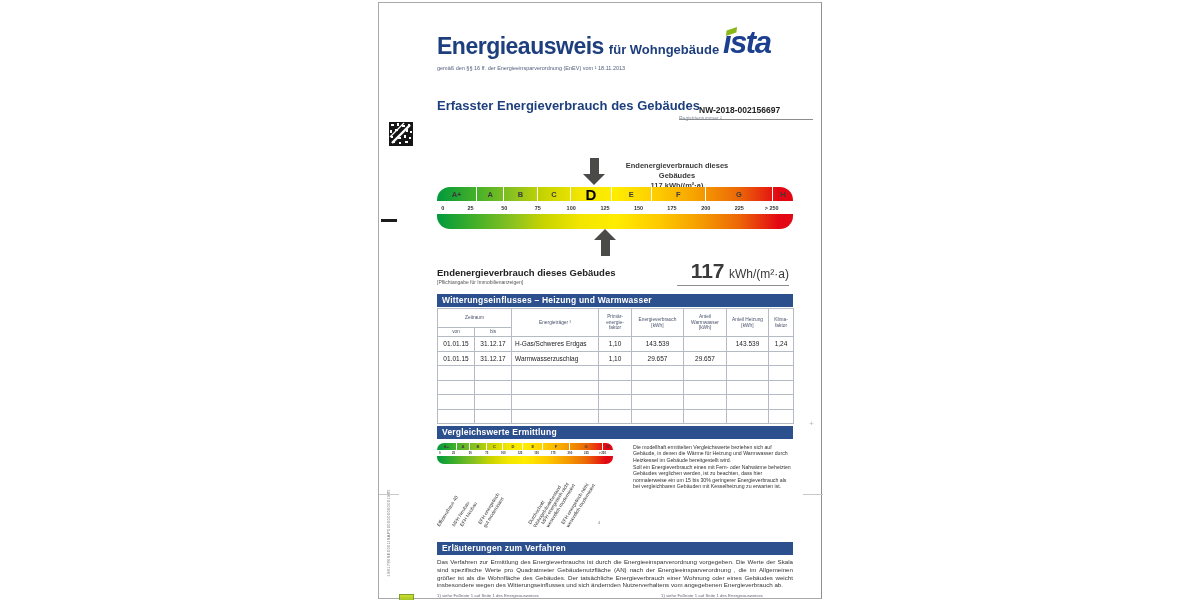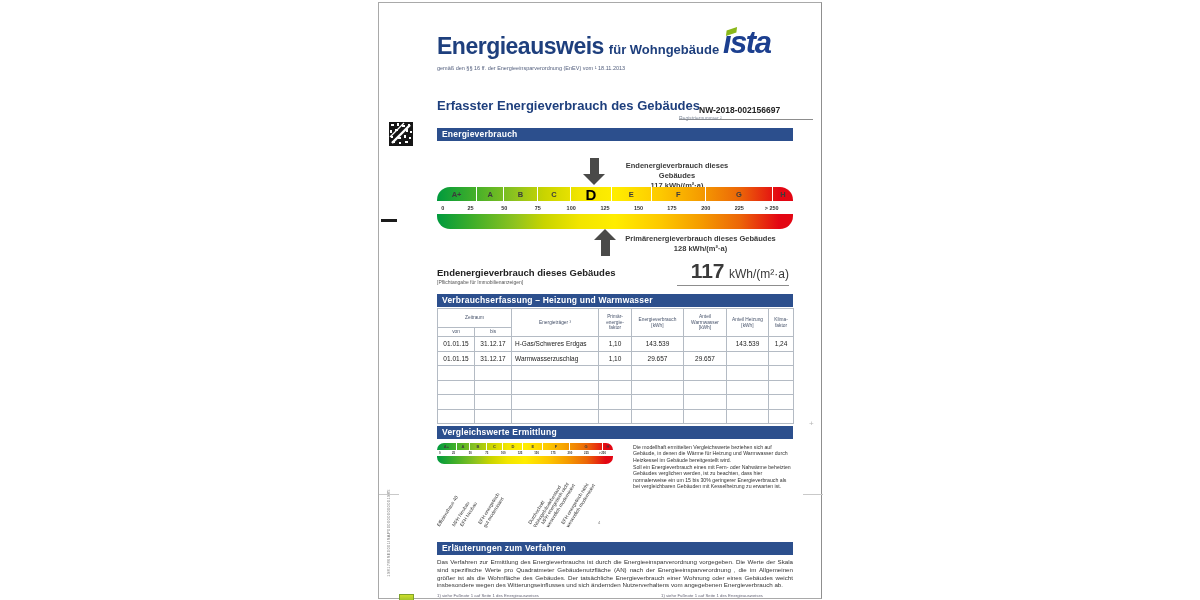--- a/index.html
+++ b/index.html
@@ -146,21 +146,20 @@
             <rect x="20" y="15" width="2" height="2"></rect>
           <rect x="3" y="19" width="3" height="2"></rect>
             <rect x="10" y="20" width="2" height="2"></rect>
           <rect x="16" y="19" width="3" height="2"></rect>
         </g>
         <line x1="3" y1="21" x2="21" y2="3" stroke="#ffffff" stroke-width="2.4"></line>
         <line x1="1" y1="15" x2="15" y2="1" stroke="#ffffff" stroke-width="1.2"></line>
       </svg>
     </div>
 
-    <div class="abs banner b1">Energieverbrauch</div>
 
     <div class="abs arrow a-down">
       <div class="shaft"></div>
         <div class="head-down"></div>
     </div>
     <div class="abs arrow-text t-end">
       <div>Endenergieverbrauch dieses Gebäudes</div>
       <div>117 kWh/(m²·a)</div>
     </div>
 
@@ -191,33 +190,29 @@
         <span class="tick tk9">225</span>
         <span class="tick tk10">&gt; 250</span>
       </div>
       <div class="band-bot grad"></div>
     </div>
 
     <div class="abs arrow a-up">
       <div class="head-up"></div>
         <div class="shaft"></div>
     </div>
-    <div class="abs arrow-text t-prim">
-      <div>Primärenergieverbrauch dieses Gebäudes</div>
-      <div>128 kWh/(m²·a)</div>
-    </div>
 
     <div class="abs ee-head">Endenergieverbrauch dieses Gebäudes</div>
     <div class="abs ee-note">[Pflichtangabe für Immobilienanzeigen]</div>
     <div class="abs value-wrap">
       <span class="v">117</span>
       <span class="u">kWh/(m²·a)</span>
     </div>
 
-    <div class="abs banner b2">Verbrauchserfassung – Heizung und Warmwasser</div>
+    <div class="abs banner b2">Witterungseinflusses – Heizung und Warmwasser</div>
     <table class="vt">
       <colgroup>
         <col style="width:37px">
           <col style="width:37px">
           <col style="width:87px">
           <col style="width:33px">
         <col style="width:52px">
           <col style="width:43px">
           <col style="width:42px">
           <col style="width:25px">

